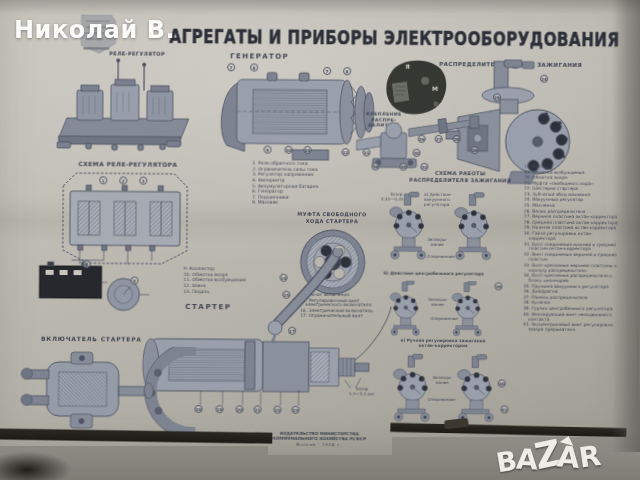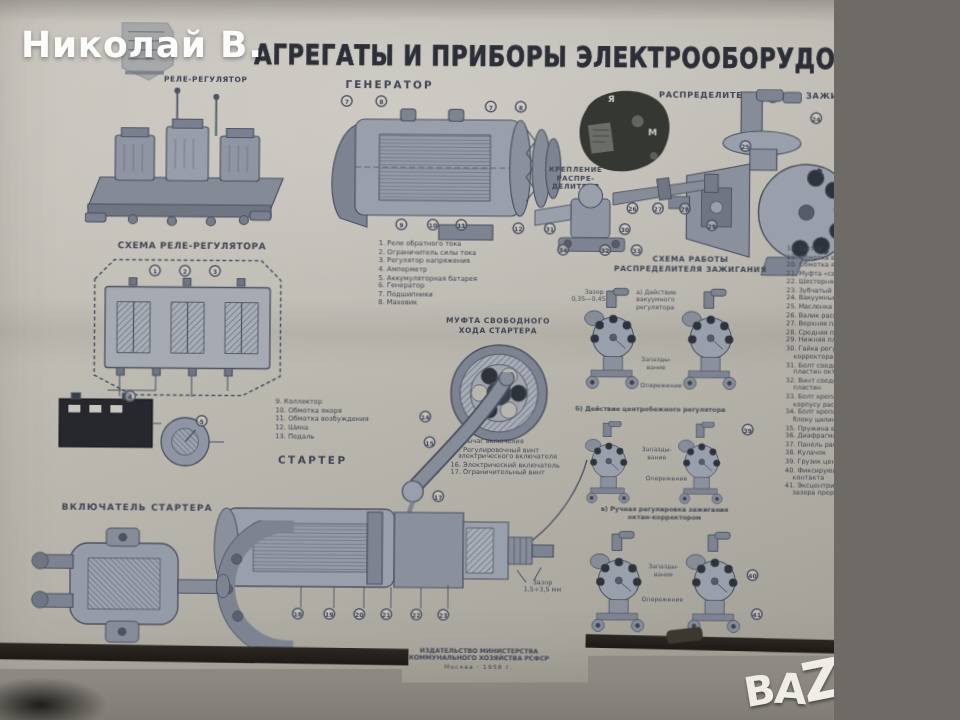--- a/index.html
+++ b/index.html
@@ -1,16 +1,16 @@
 <!DOCTYPE html>
 <html><head>
 <meta charset="utf-8">
 <style>
   html,body{margin:0;padding:0;background:#6e6b66;}
-  #photo{position:relative;width:556px;height:480px;overflow:hidden;
+  #photo{position:relative;width:640px;height:480px;overflow:hidden;
     background:linear-gradient(180deg,#9a978f 0%,#a19e96 8%,#a5a29a 80%,#8b8881 94%,#84817a 100%);
     font-family:"DejaVu Sans",sans-serif;}
   #tilt{position:absolute;left:0;top:0;width:640px;height:480px;transform:rotate(.45deg);transform-origin:320px 220px;filter:blur(.3px);}
   .paper{position:absolute;left:-12px;top:-12px;width:652px;height:468px;
     background:
       radial-gradient(90% 60% at 42% 18%, rgba(255,255,253,.16), rgba(255,255,255,0) 70%),
       linear-gradient(160deg,#c8c5bd 0%,#c3c0b8 28%,#b8b5ad 55%,#aba89f 80%,#9e9b93 100%);
     box-shadow:inset 0 0 46px rgba(62,60,55,.28);}
   .crease{position:absolute;left:0;top:200px;width:640px;height:46px;
     background:linear-gradient(180deg,rgba(120,117,110,0),rgba(110,107,100,.12),rgba(120,117,110,0));}

